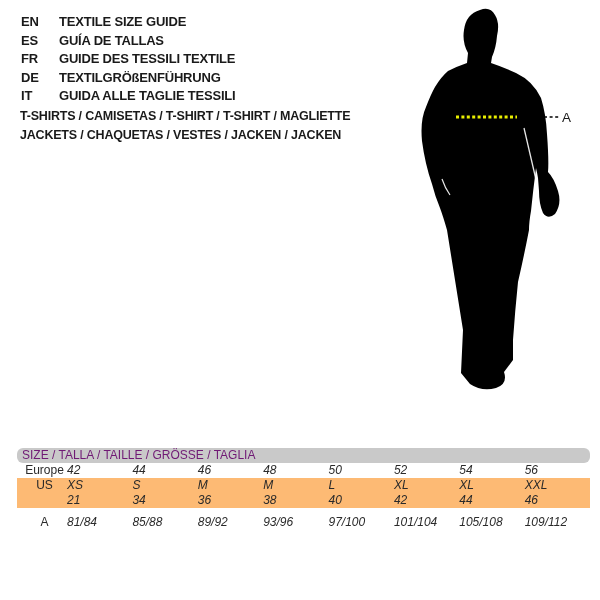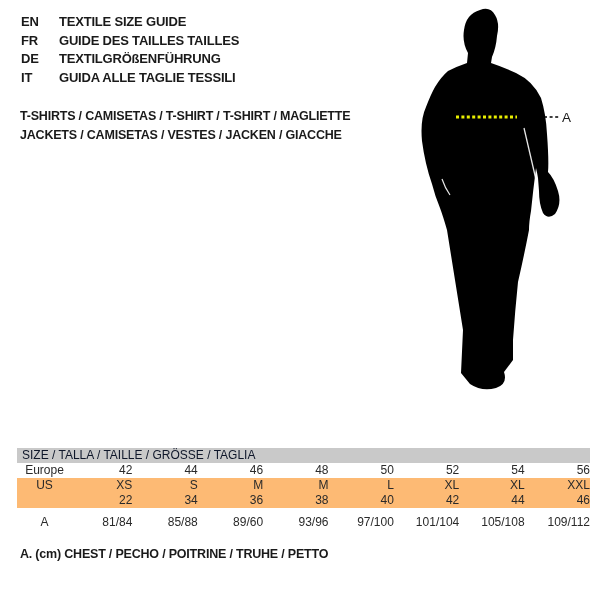--- a/index.html
+++ b/index.html
@@ -23,57 +23,61 @@
 
   
   .figure-wrap { position:absolute; left:412px; top:6px; width:160px; height:392px; }
   .figure-wrap svg { display:block; }
 
   
   .section-title { position:absolute; left:20px; top:416px; font-size:13px; font-weight:700; letter-spacing:-0.2px; }
 
   
   .size-table { position:absolute; left:17px; top:448px; width:573px; font-size:12px; color:#2a2a2a; }
-  .t-header { background:#c9c9c9; height:15px; line-height:15px; padding-left:5px; color:#0f172a; }
+  .t-header { background:#c9c9c9; height:15px; line-height:15px; padding-left:5px; color:#701a75;border-radius:6px; }
   .t-row { display:grid; grid-template-columns:50px repeat(8, 1fr); height:15px; line-height:15px; }
   .t-row.shaded { background:#fdba74; }
   .t-row.a-row { margin-top:6px; height:16px; line-height:16px; }
   .t-label { text-align:center; padding-left:5px; }
-  .t-cell { text-align:right; }
+  .t-cell { text-align:left;font-style:italic; }
 
   
   .footer-note { position:absolute; left:20px; top:547px; font-size:12.5px; font-weight:700; letter-spacing:-0.2px; }
 </style>
 </head>
 <body>
 
 <div class="stage">
 
   <div class="lang-list">
     <div class="lang-row">
       <span class="lang-code">EN</span>
       <span class="lang-label">TEXTILE SIZE GUIDE</span>
     </div>
     <div class="lang-row">
+      <span class="lang-code">ES</span>
+      <span class="lang-label">GUÍA DE TALLAS</span>
+    </div>
+    <div class="lang-row">
       <span class="lang-code">FR</span>
-      <span class="lang-label">GUIDE DES TAILLES TAILLES</span>
+      <span class="lang-label">GUIDE DES TESSILI TEXTILE</span>
     </div>
     <div class="lang-row">
       <span class="lang-code">DE</span>
       <span class="lang-label">TEXTILGRÖßENFÜHRUNG</span>
     </div>
     <div class="lang-row">
       <span class="lang-code">IT</span>
       <span class="lang-label">GUIDA ALLE TAGLIE TESSILI</span>
     </div>
   </div>
 
   <div class="categories">
     <div class="category-line">T-SHIRTS / CAMISETAS / T-SHIRT / T-SHIRT / MAGLIETTE</div>
-    <div class="category-line">JACKETS / CAMISETAS / VESTES / JACKEN / GIACCHE</div>
+    <div class="category-line">JACKETS / CHAQUETAS / VESTES / JACKEN / JACKEN</div>
   </div>
 
   <div class="figure-wrap">
     <svg width="160" height="392" viewBox="0 0 160 392" xmlns="http://www.w3.org/2000/svg">
       <path fill="#000000" d="
         M68,4
         Q78,0 83,9 Q88,17 85,30 Q84,42 80,51
         L79,57
         Q91,61 104,67 Q121,75 129,92
         Q134,108 135,128 Q137,155 136,166
@@ -128,38 +132,37 @@
       <div class="t-cell">M</div>
       <div class="t-cell">M</div>
       <div class="t-cell">L</div>
       <div class="t-cell">XL</div>
       <div class="t-cell">XL</div>
       <div class="t-cell">XXL</div>
     </div>
 
     <div class="t-row shaded">
       <div class="t-label"></div>
-      <div class="t-cell">22</div>
+      <div class="t-cell">21</div>
       <div class="t-cell">34</div>
       <div class="t-cell">36</div>
       <div class="t-cell">38</div>
       <div class="t-cell">40</div>
       <div class="t-cell">42</div>
       <div class="t-cell">44</div>
       <div class="t-cell">46</div>
     </div>
 
     <div class="t-row a-row">
       <div class="t-label">A</div>
       <div class="t-cell">81/84</div>
       <div class="t-cell">85/88</div>
-      <div class="t-cell">89/60</div>
+      <div class="t-cell">89/92</div>
       <div class="t-cell">93/96</div>
       <div class="t-cell">97/100</div>
       <div class="t-cell">101/104</div>
       <div class="t-cell">105/108</div>
       <div class="t-cell">109/112</div>
     </div>
   </div>
 
-  <div class="footer-note">A. (cm) CHEST / PECHO / POITRINE / TRUHE / PETTO</div>
 
 </div>
 
 </body></html>

